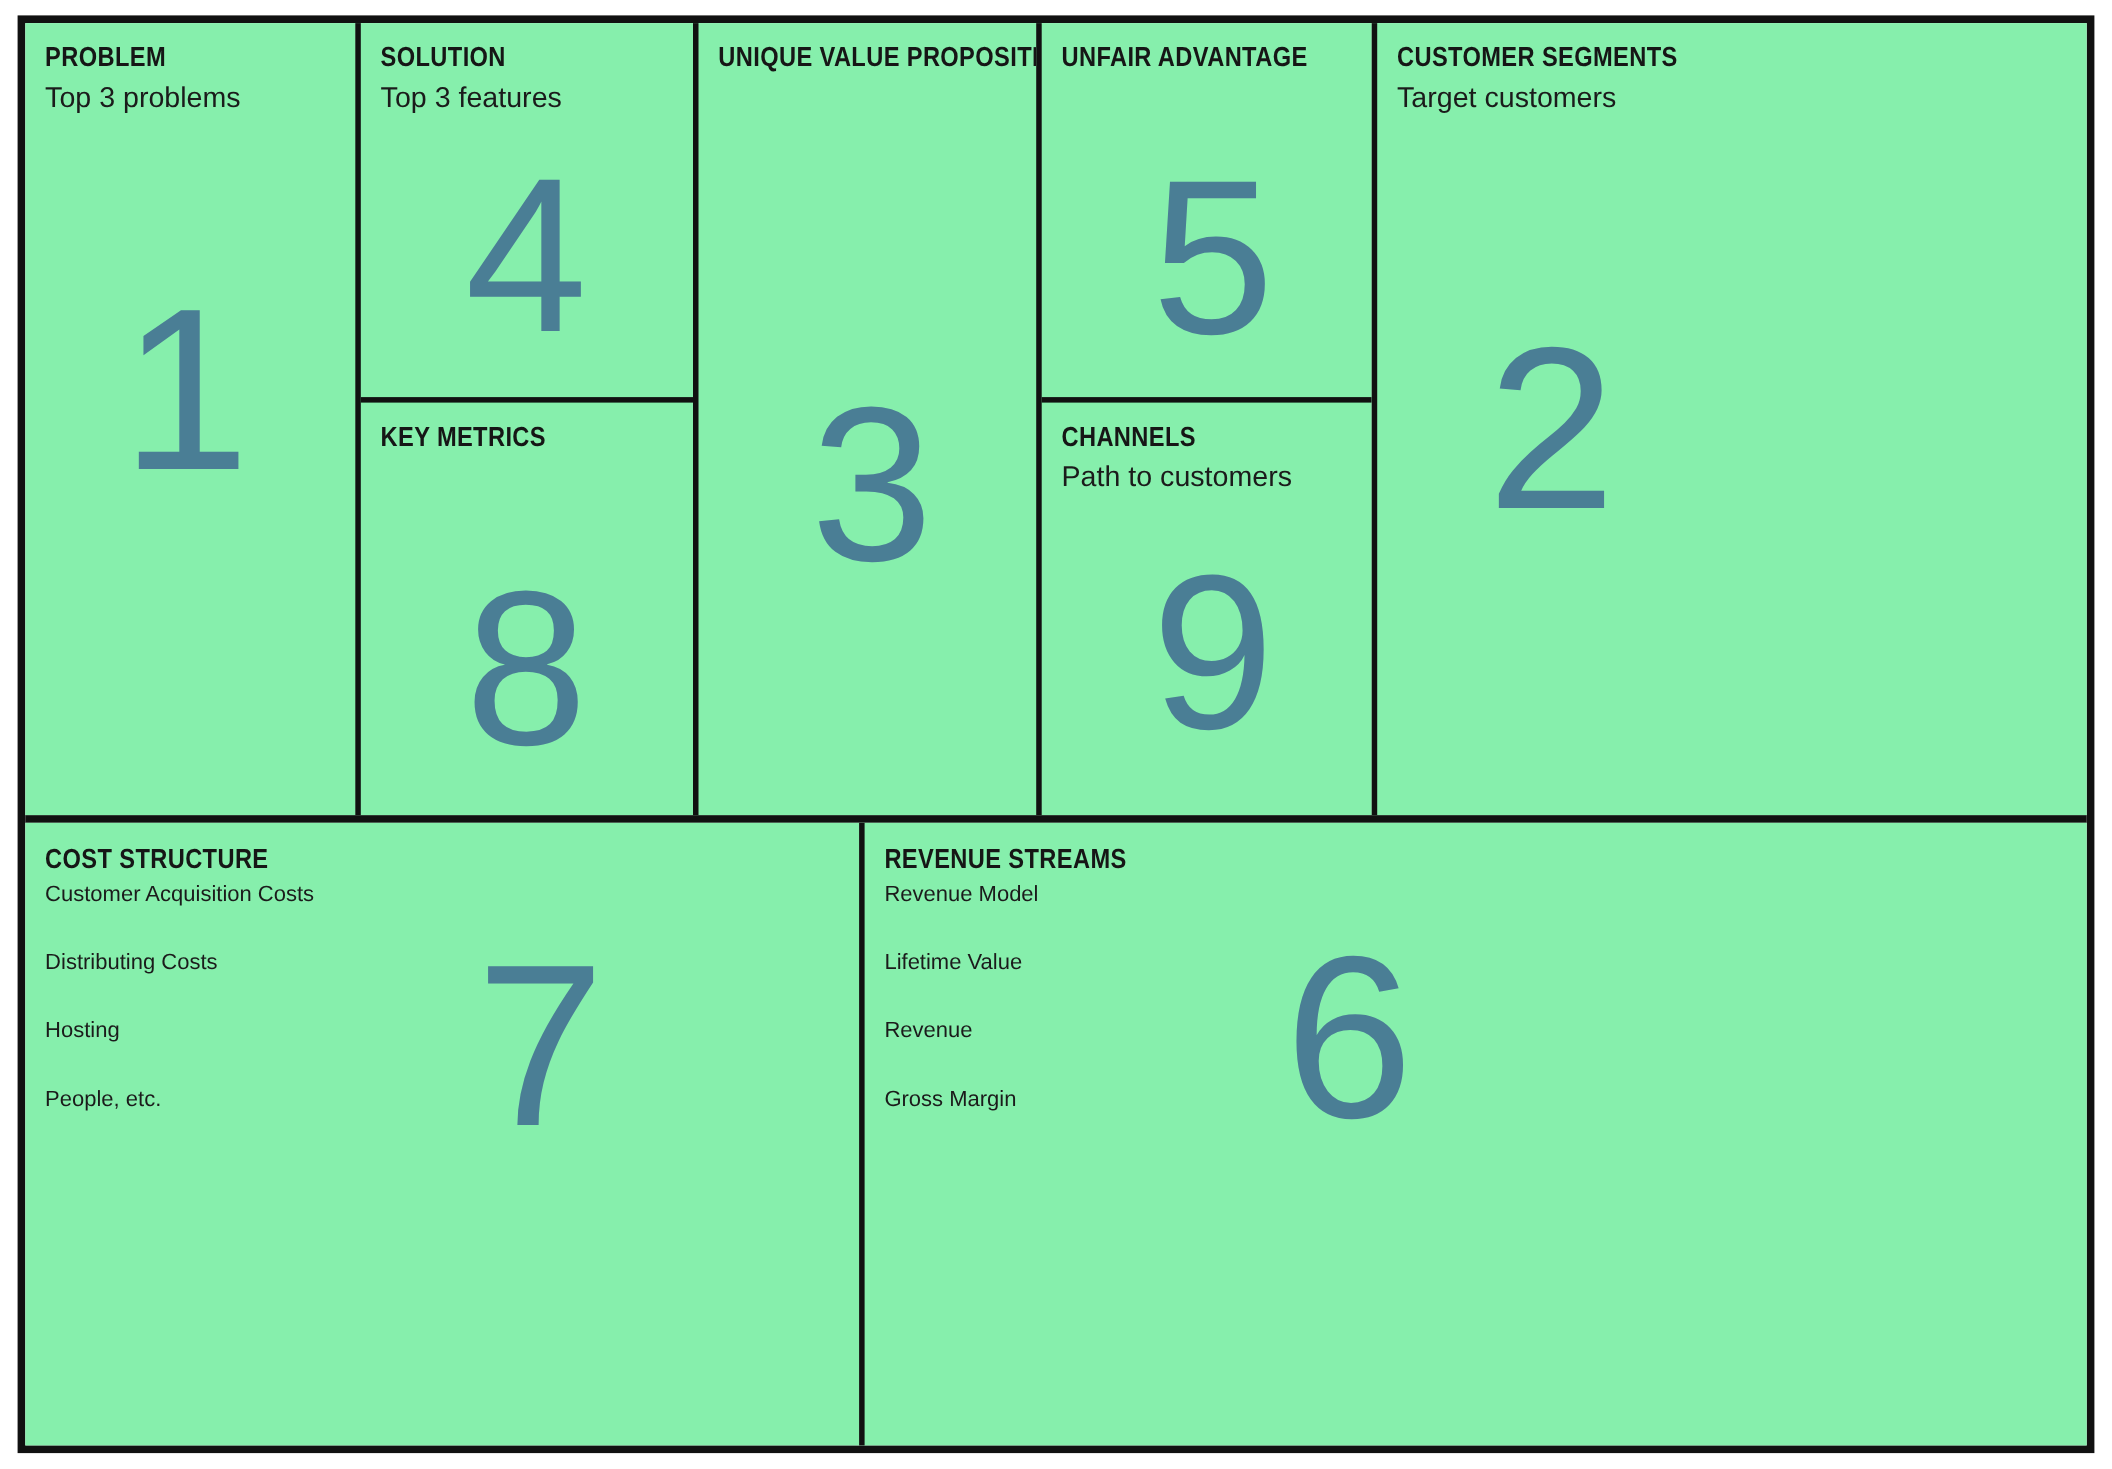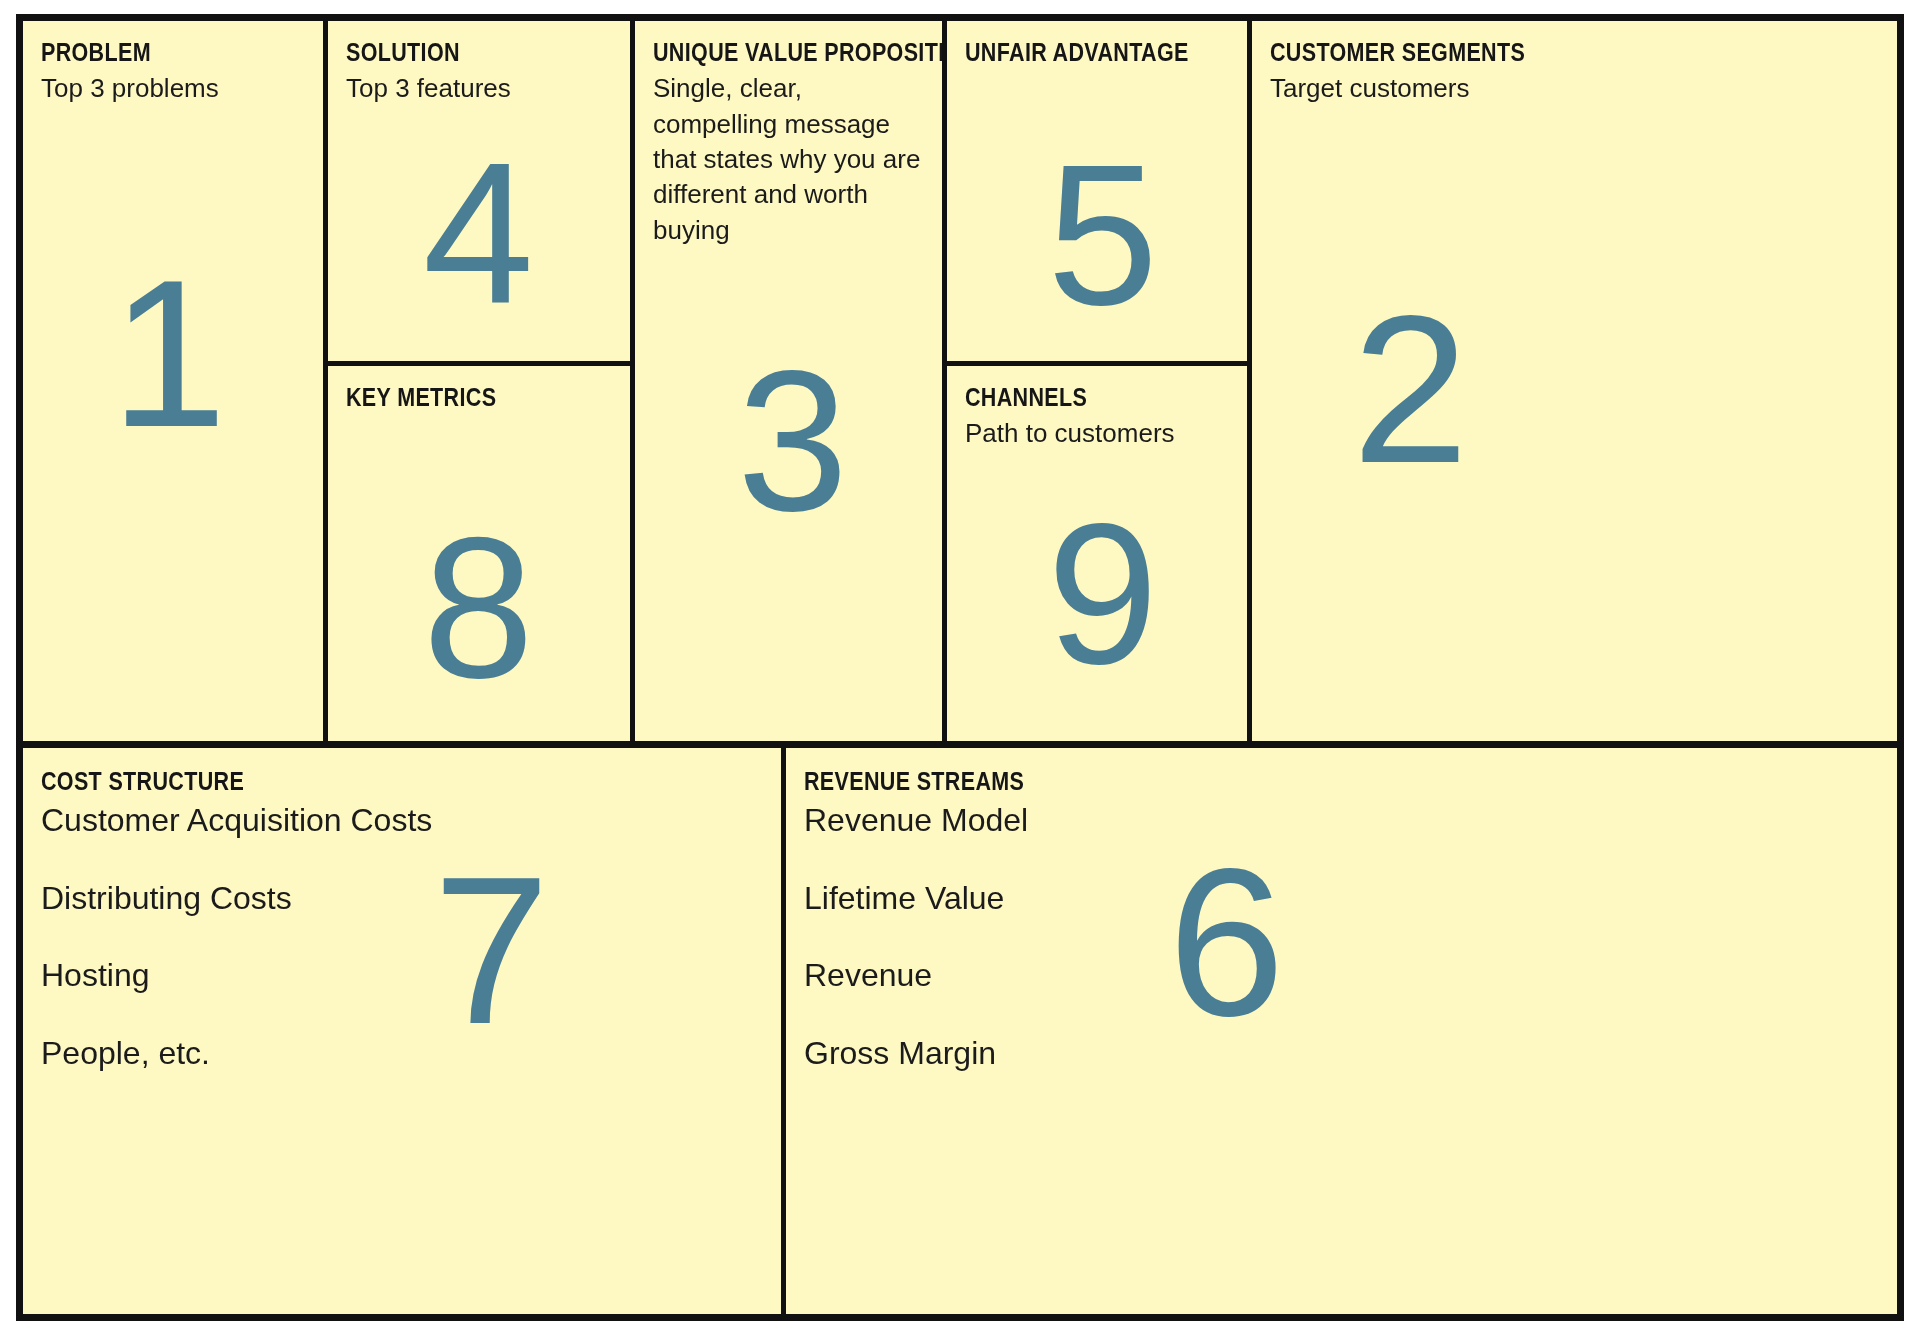--- a/index.html
+++ b/index.html
@@ -49,21 +49,21 @@
     flex: 1 1 auto;
     box-sizing: border-box;
   }
 
   
   .col {
     position: relative;
     box-sizing: border-box;
     display: flex;
     flex-direction: column;
-    background: #fef9c3;
+    background: #86efac;
     justify-content: flex-end;
   }
   .col + .col {
     border-left: 5px solid #111111;
   }
 
   .col-problem   { width: 300px; }
   .col-solution  { width: 307px; }
   .col-uvp       { width: 312px; }
   .col-unfair    { width: 305px; }
@@ -109,21 +109,21 @@
     max-width: 100%;
   }
 
   .bullet-list {
     list-style: none;
     margin: 0;
     padding: 0;
   }
   .bullet-list li {
     font-family: "Liberation Sans", sans-serif;
-    font-size: 32px;
+    font-size: 20px;
     line-height: 1.3;
     color: #1b1b1b;
     margin: 0 0 36px 0;
   }
   .bullet-list li:last-child { margin-bottom: 12px; }
 
   
   .step-number {
     position: absolute;
     font-family: "Liberation Sans", sans-serif;
@@ -175,21 +175,20 @@
         </div>
         <div class="cell split-bottom">
           <div class="cell-title">KEY METRICS</div>
           <div class="step-number num-8">8</div>
         </div>
       </div>
 
       <div class="col col-uvp">
         <div class="cell">
           <div class="cell-title">UNIQUE VALUE PROPOSITION</div>
-          <div class="cell-desc">Single, clear, compelling message that states why you are different and worth buying</div>
           <div class="step-number num-3">3</div>
         </div>
       </div>
 
       <div class="col col-unfair">
         <div class="cell split-top">
           <div class="cell-title">UNFAIR ADVANTAGE</div>
           <div class="step-number num-5">5</div>
         </div>
         <div class="cell split-bottom">

